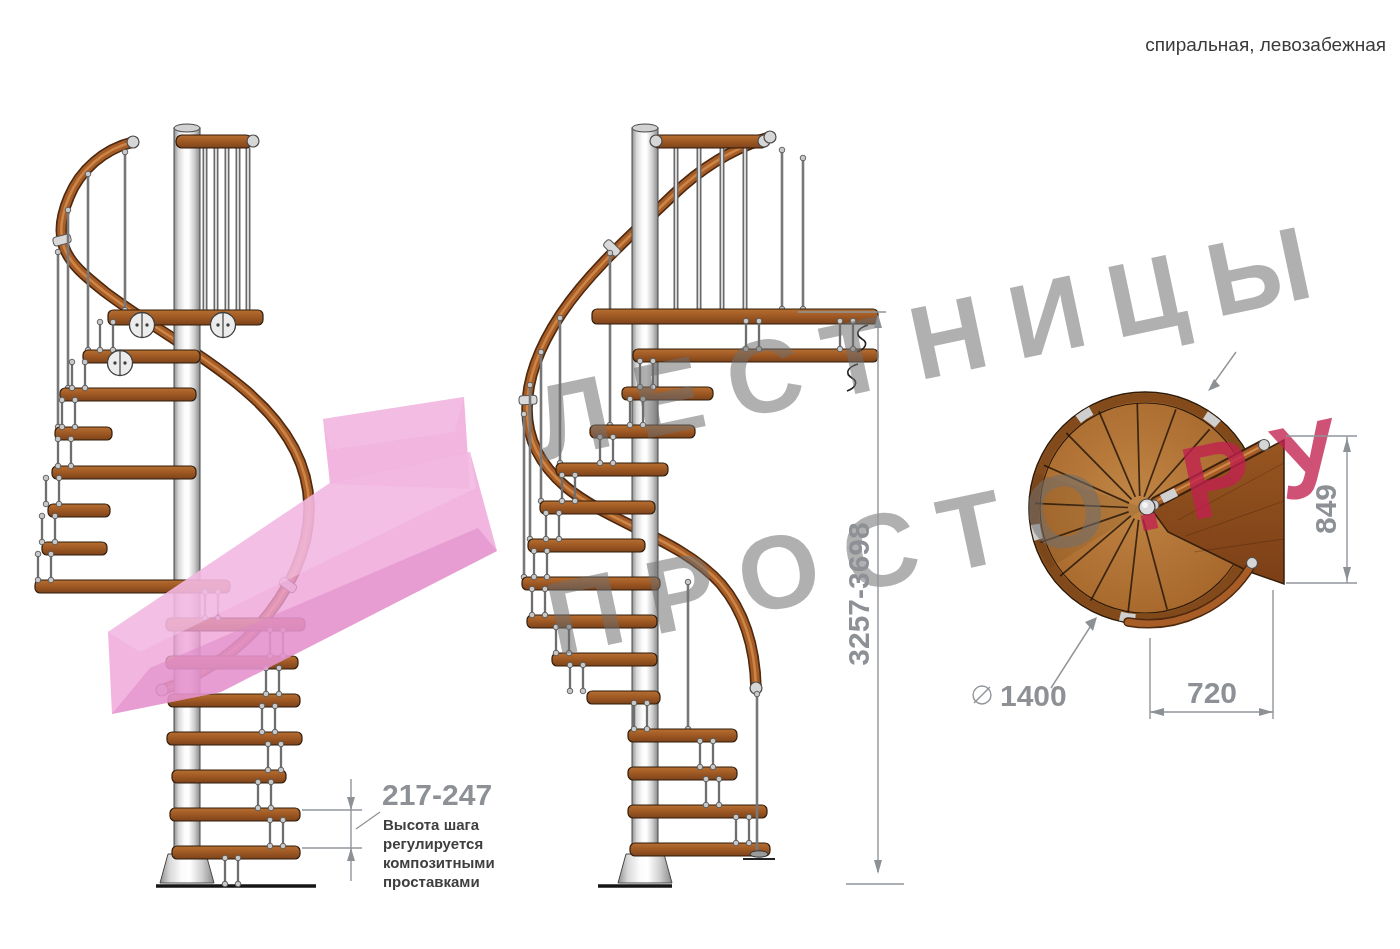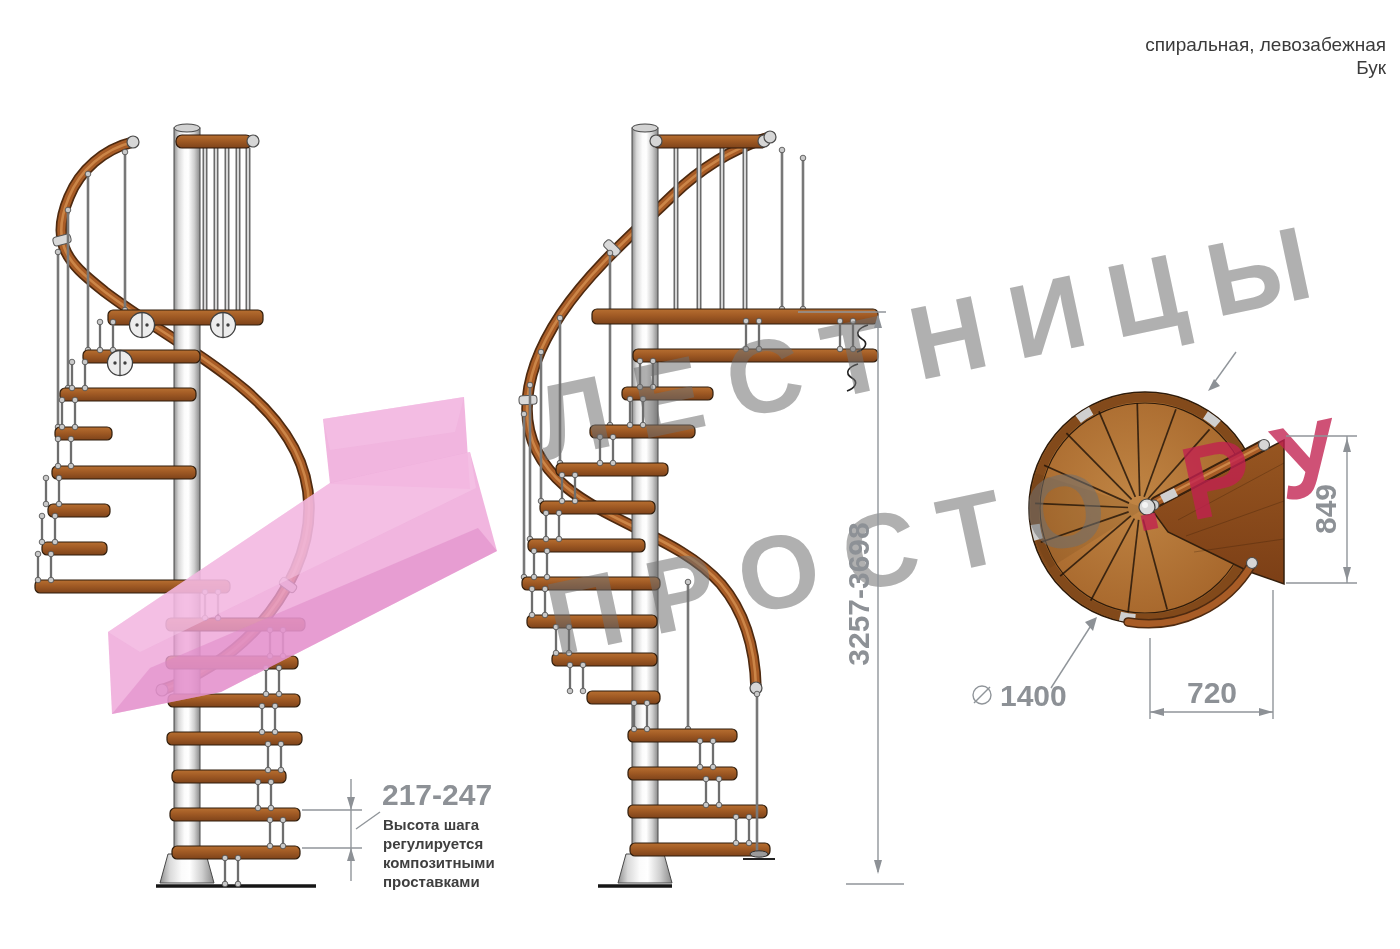--- a/index.html
+++ b/index.html
@@ -466,16 +466,15 @@
 
     <g>
       <line class="dim-line" x1="1236" y1="352" x2="1211" y2="387"></line>
       <polygon class="dim-arrow" points="1208,391 1214,379 1220,386"></polygon>
     </g>
   </g>
 </svg>
 
 <div class="header">
   <div>спиральная, левозабежная</div>
-  <div>Бук</div>
 </div>
 
 </div>
 
 </body></html>

